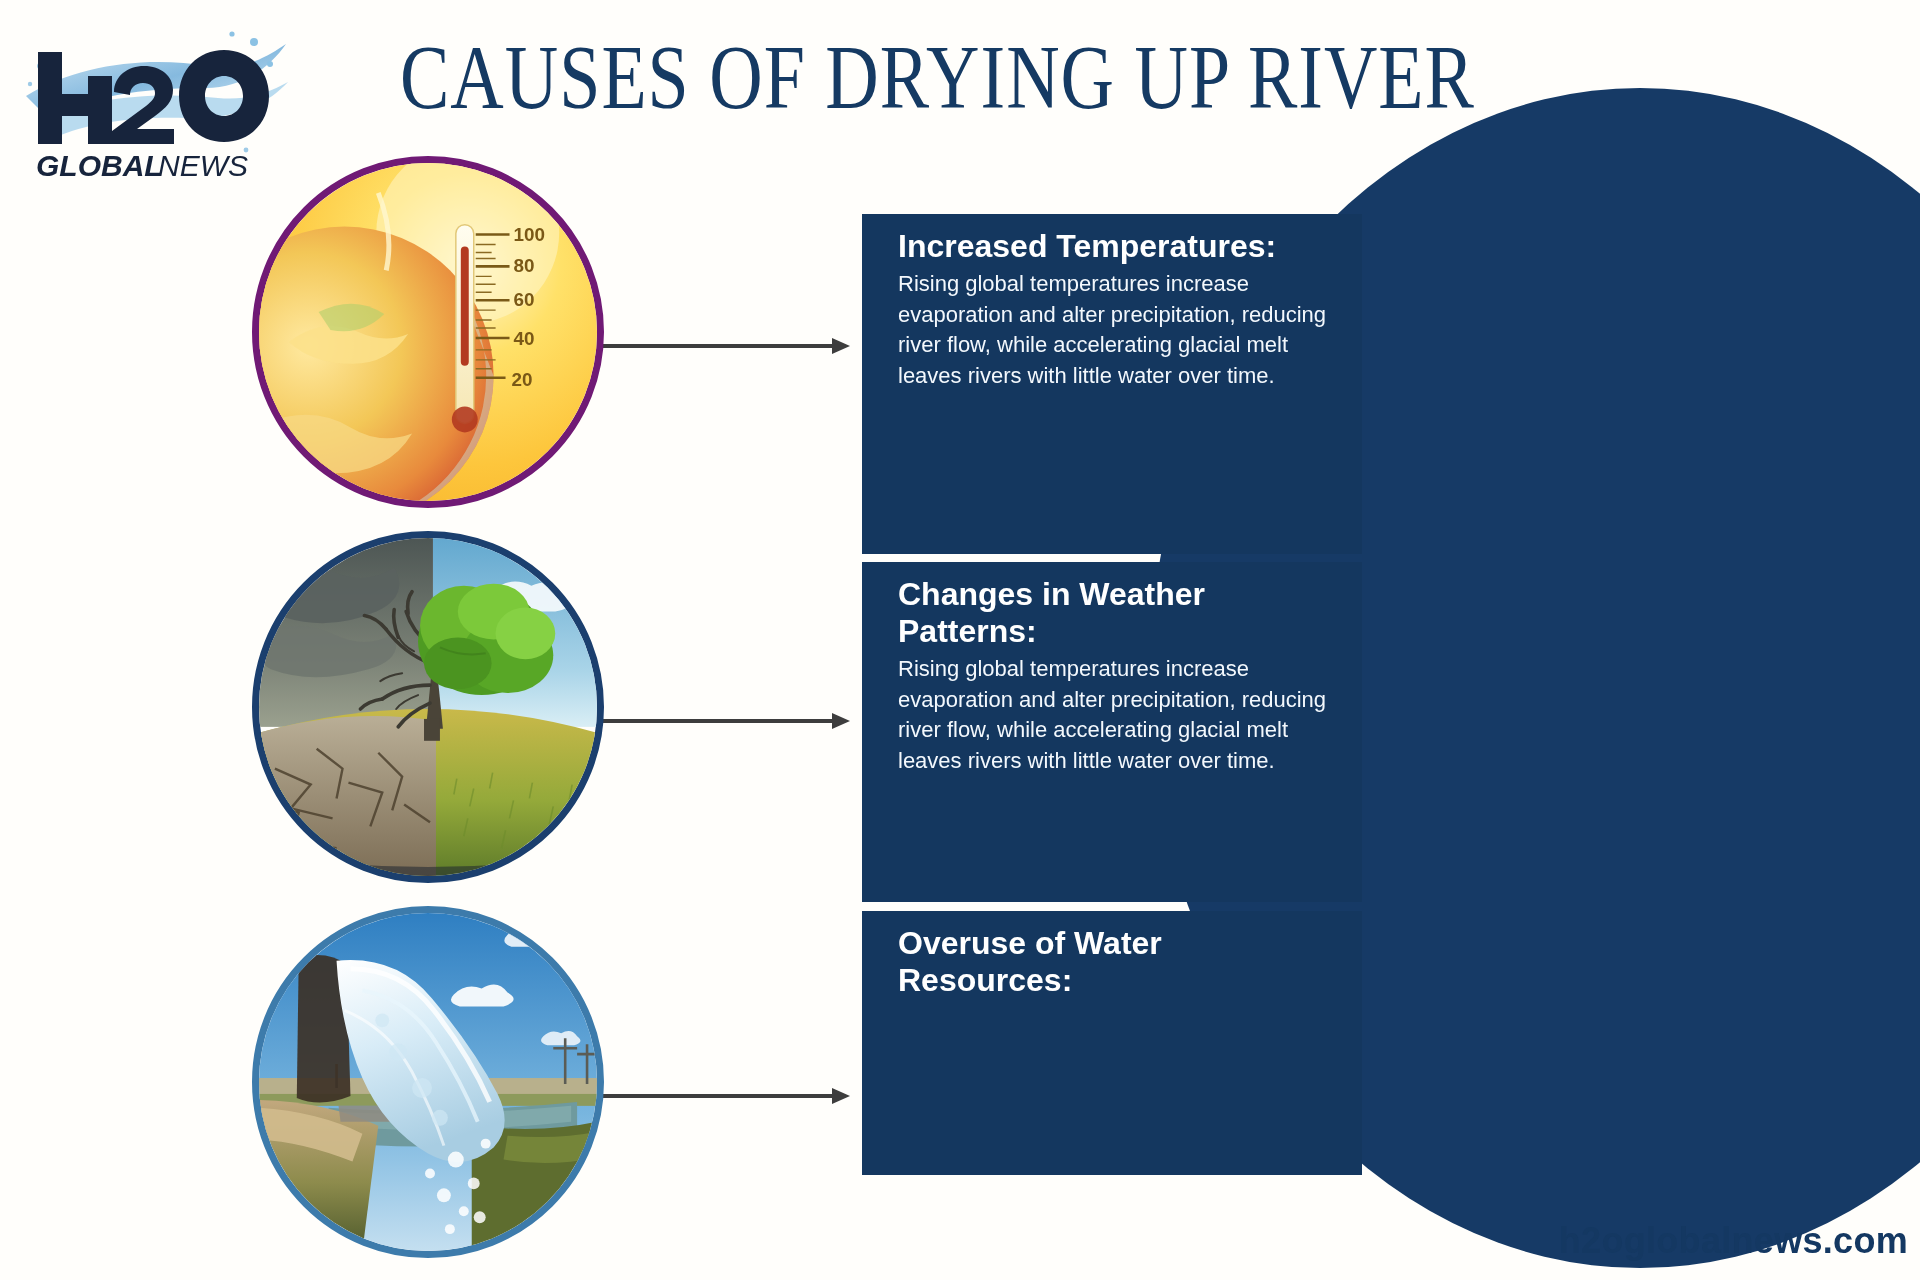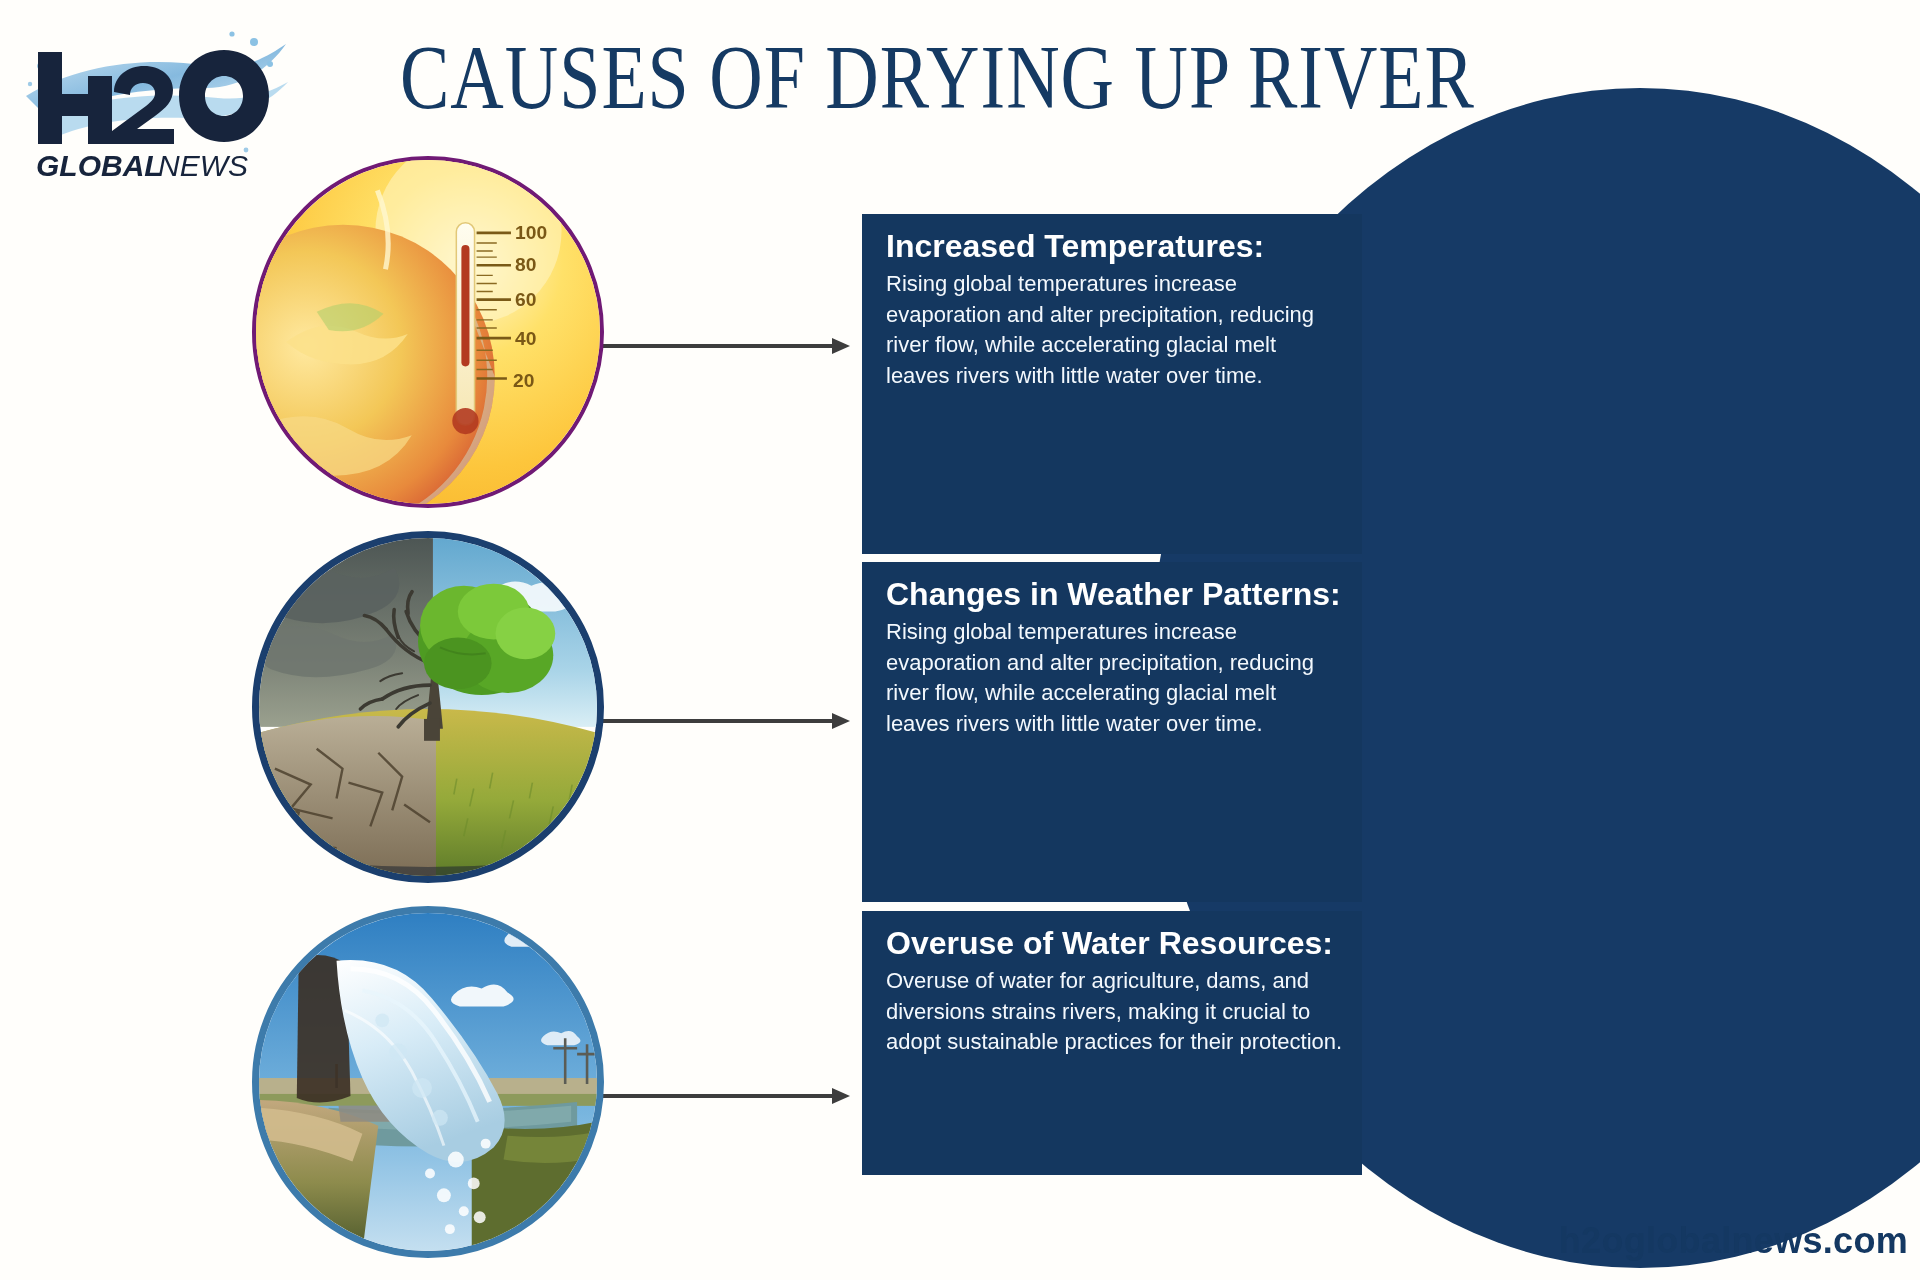--- a/index.html
+++ b/index.html
@@ -62,21 +62,21 @@
   .photo-circle {
     position: absolute;
     left: 252px;
     width: 352px;
     height: 352px;
     border-radius: 50%;
     overflow: hidden;
     z-index: 3;
     box-sizing: border-box;
   }
-  #circle-1 { top: 156px;  border: 4px solid #701a75; }
+  #circle-1 { top: 156px;  border: 7px solid #701a75; }
   #circle-2 { top: 531px;  border: 7px solid #1b3f6e; }
   #circle-3 { top: 906px;  border: 7px solid #3d7bab; }
   .photo-circle .art { position:absolute; inset:0; }
   .photo-circle svg { display:block; width:100%; height:100%; }
 
   
   .connector {
     position: absolute;
     left: 600px;
     width: 250px;
@@ -102,21 +102,21 @@
   }
 
   
   .card {
     position: absolute;
     left: 862px;
     width: 500px;
     background: #14375f;
     color: #f7fbff;
     box-sizing: border-box;
-    padding: 14px 18px 16px 24px;
+    padding: 14px 18px 16px 36px;
     z-index: 4;
   }
   #card-1 { top: 214px; height: 340px; }
   #card-2 { top: 562px; height: 340px; }
   #card-3 { top: 911px; height: 264px; }
 
   .card-heading {
     font-size: 32px;
     font-weight: bold;
     line-height: 1.16;
@@ -441,16 +441,15 @@
   <p class="card-body">Rising global temperatures increase evaporation and alter precipitation, reducing river flow, while accelerating glacial melt leaves rivers with little water over time.</p>
 </div>
 
 <div class="card" id="card-2">
   <p class="card-heading">Changes in Weather Patterns:</p>
   <p class="card-body">Rising global temperatures increase evaporation and alter precipitation, reducing river flow, while accelerating glacial melt leaves rivers with little water over time.</p>
 </div>
 
 <div class="card" id="card-3">
   <p class="card-heading">Overuse of Water Resources:</p>
-  <p class="card-body">Overuse of water for agriculture, dams, and diversions strains rivers, making it crucial to adopt sustainable practices for their protection.</p>
 </div>
 
 <div id="website">h2oglobalnews.com</div>
 
 </body></html>

